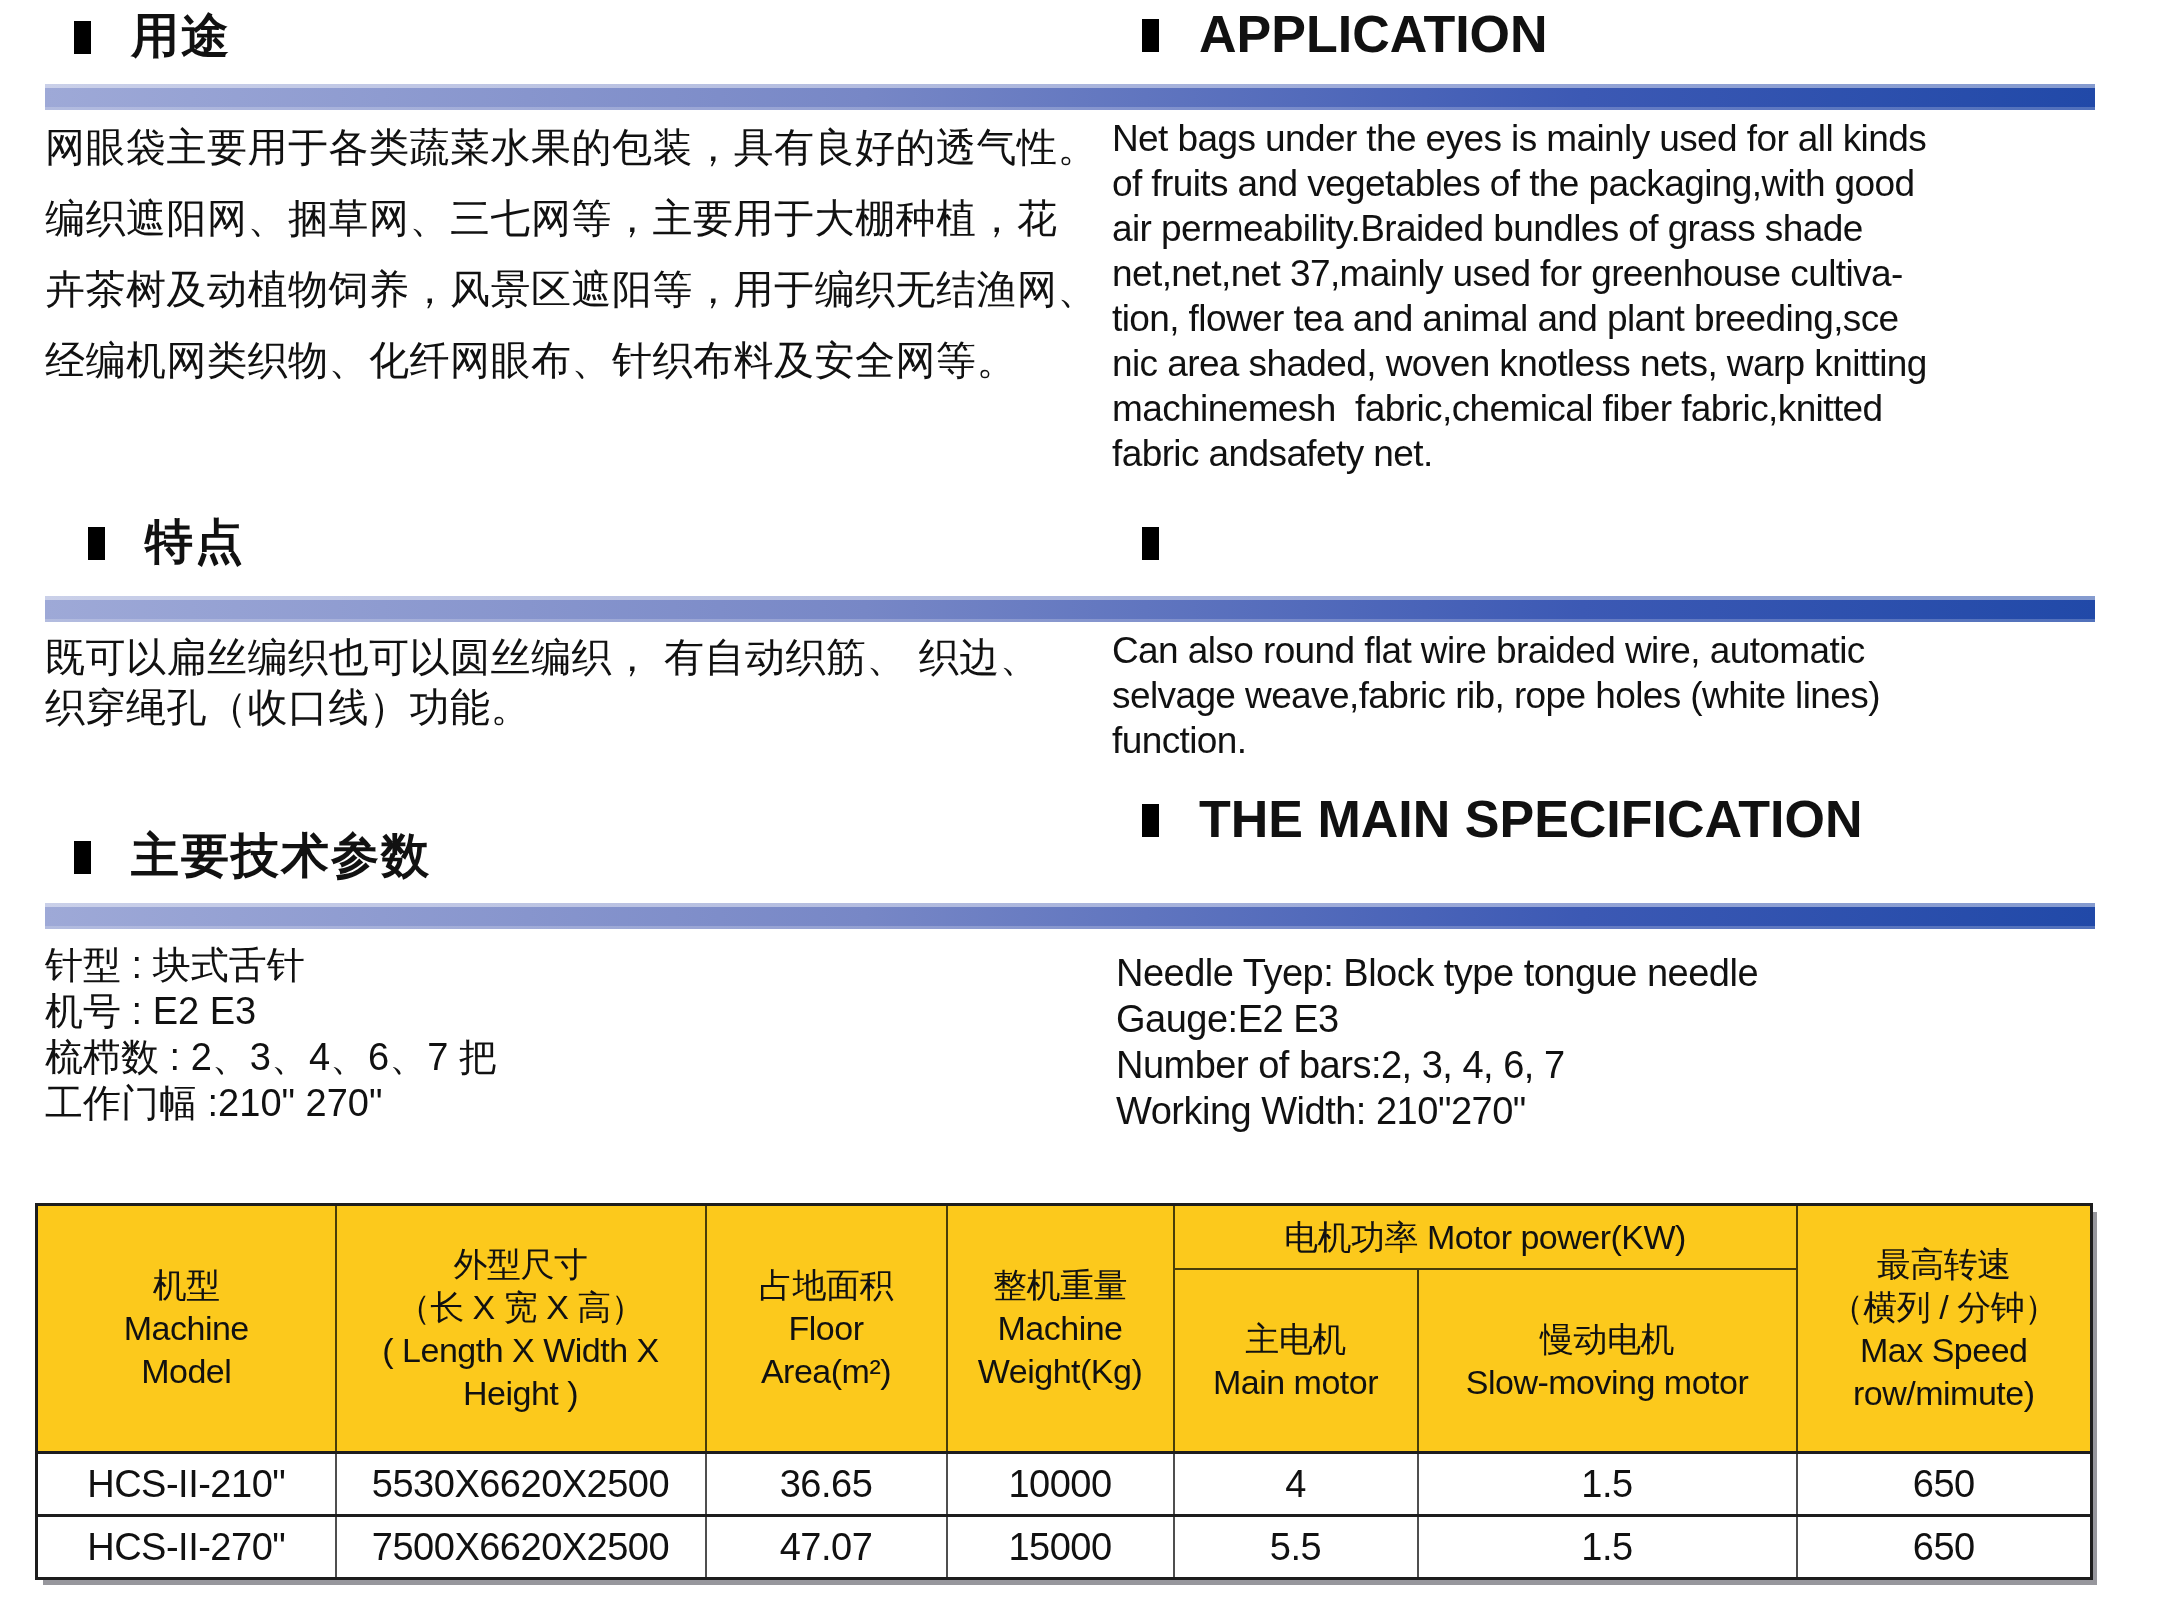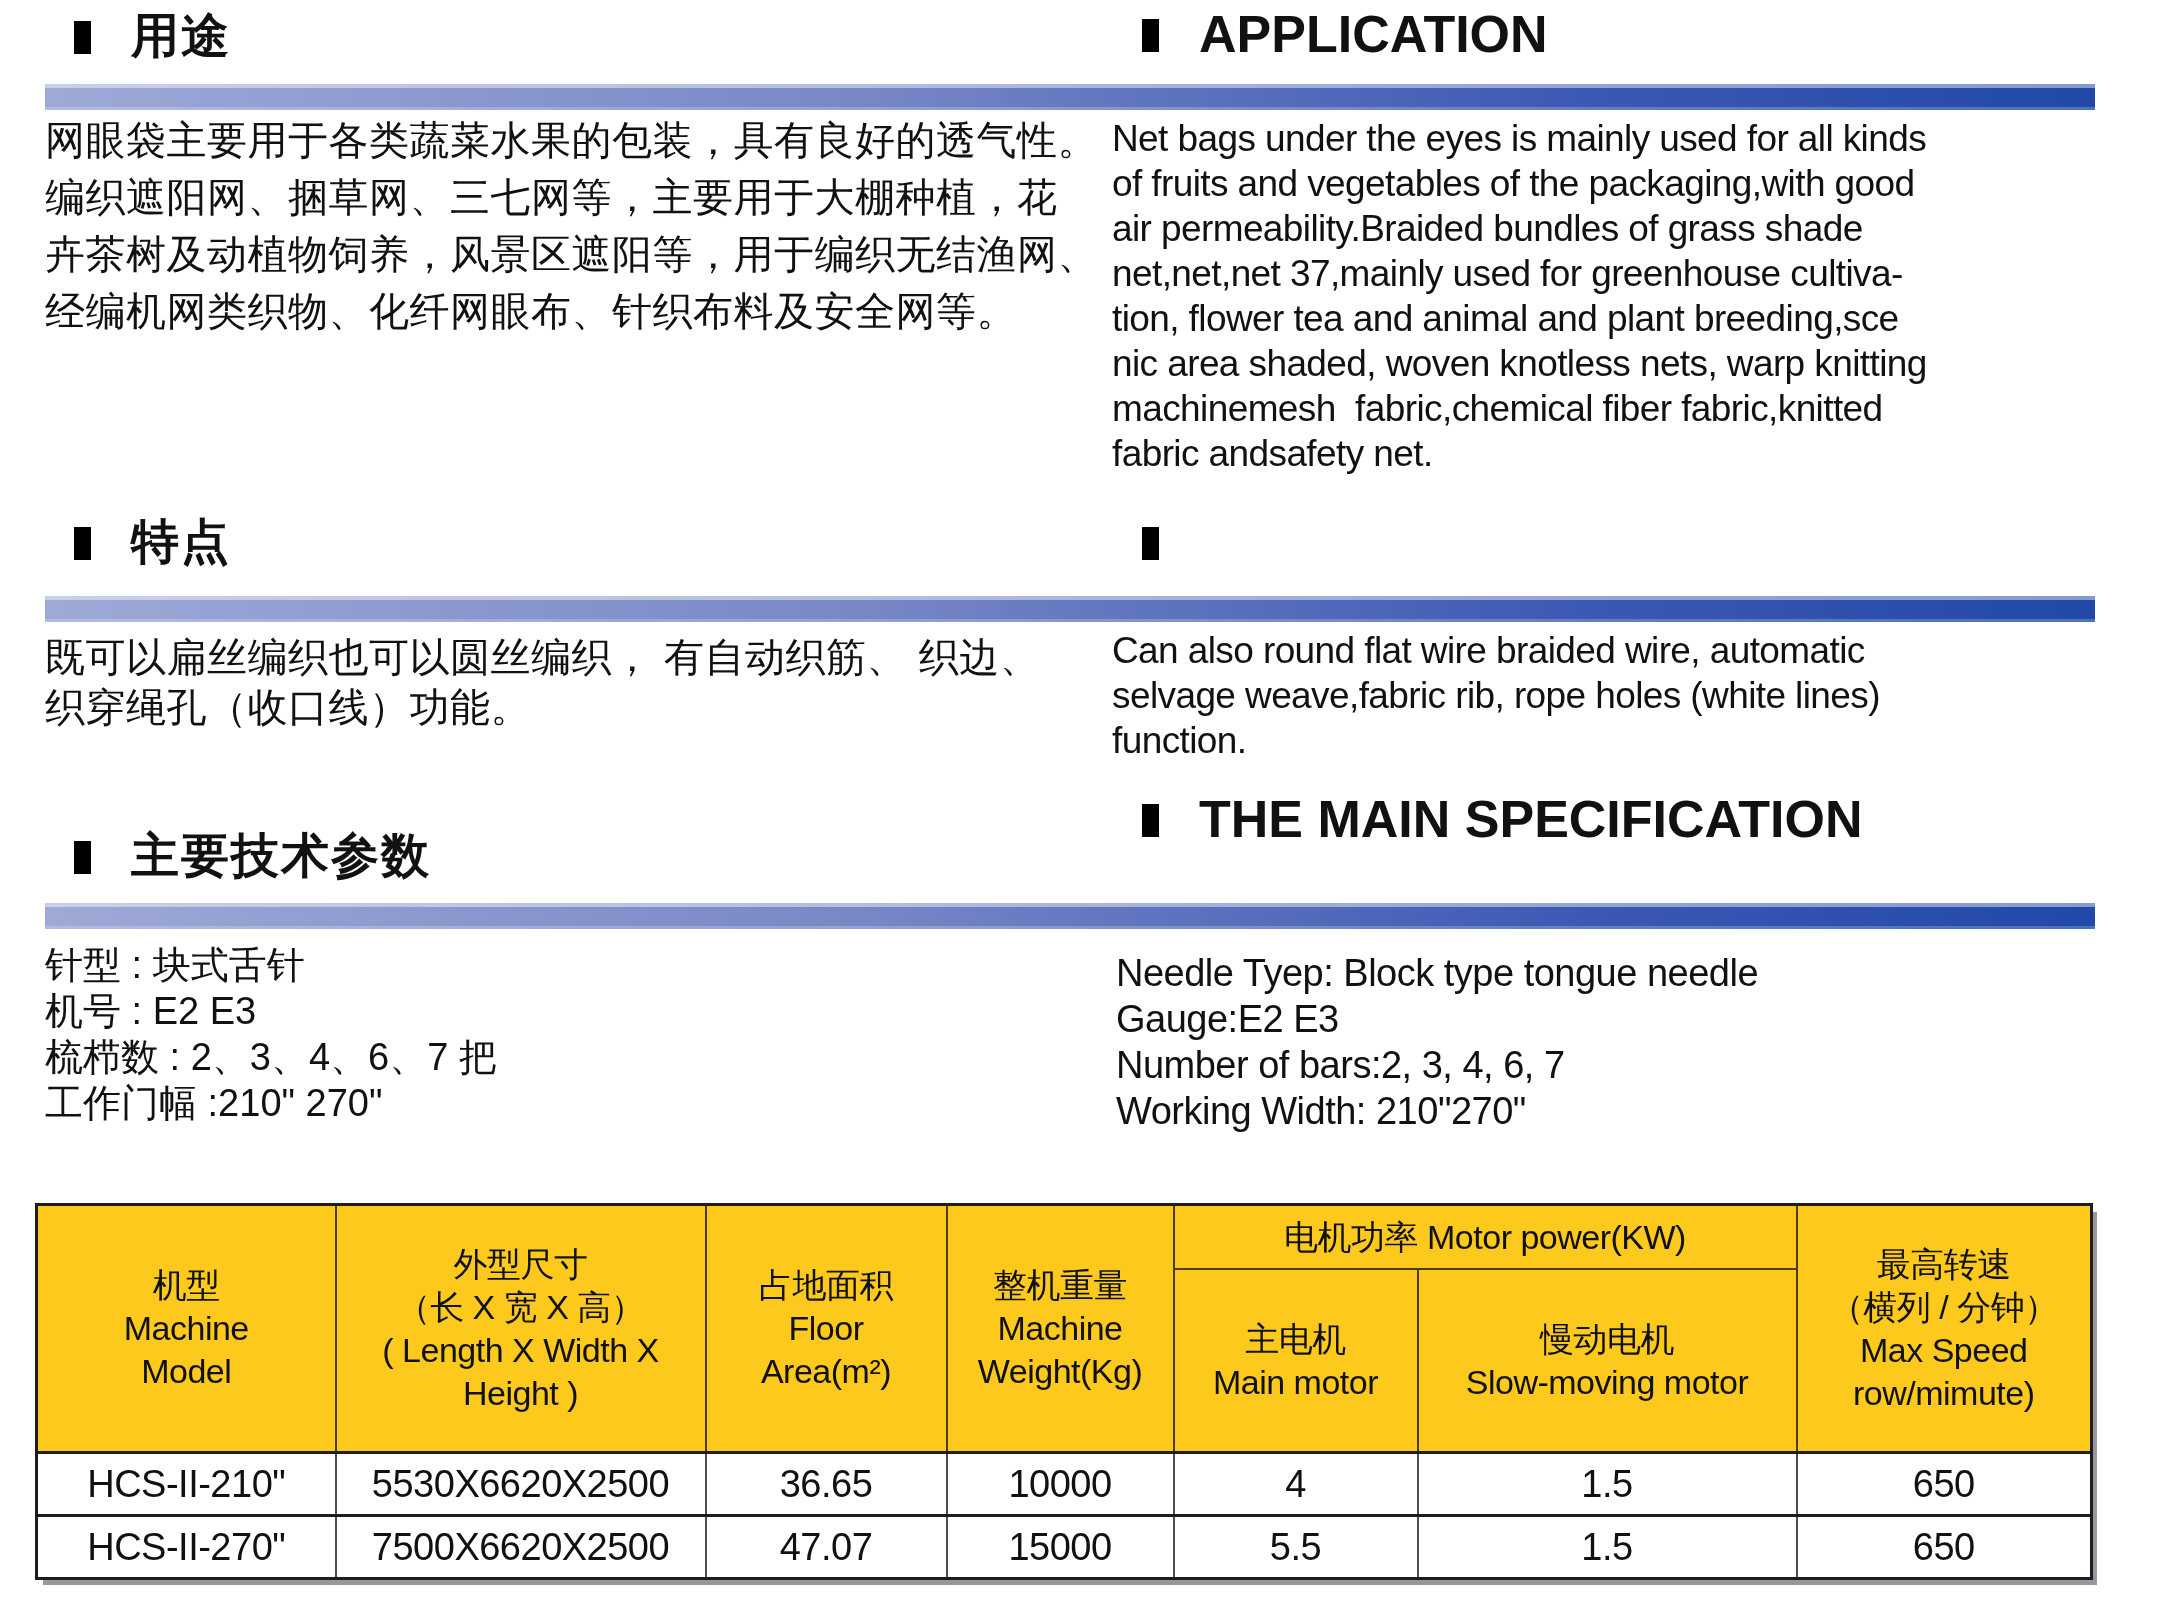--- a/index.html
+++ b/index.html
@@ -15,21 +15,21 @@
   
   .gbar{
     position:absolute;left:45px;width:2050px;height:26px;
     background:linear-gradient(90deg,#9ea9d7 0%,#7787c6 35%,#48five 0%,#3c59b4 70%,#2149a8 100%);
     background:linear-gradient(90deg,#9ea9d7 0%,#7787c6 40%,#3c59b4 75%,#2149a8 100%);
   }
   .gbar::before{content:"";position:absolute;left:0;top:0;width:100%;height:4px;background:rgba(255,255,255,0.45);}
   .gbar::after{content:"";position:absolute;left:0;bottom:0;width:100%;height:3px;background:rgba(255,255,255,0.22);}
   
   .txt{position:absolute;white-space:pre-wrap;}
-  .zh-body{font-size:40px;line-height:57px;letter-spacing:0.5px;}
+  .zh-body{font-size:40px;line-height:71px;letter-spacing:0.5px;}
   .en-body{font-size:37px;line-height:45px;letter-spacing:-0.6px;}
   .zh-spec{font-size:38px;line-height:46px;}
   .en-spec{font-size:38px;line-height:46px;letter-spacing:-0.5px;}
   .zh-feat{font-size:40px;line-height:50px;letter-spacing:0.5px;}
   
   .spec-table{
     position:absolute;left:35px;top:1203px;width:2055px;
     border-collapse:collapse;table-layout:fixed;background:#fff;
     border:3px solid #1d1d1d;
     box-shadow:6px 7px 0 -2px #97979d;
@@ -64,21 +64,21 @@
 经编机网类织物、化纤网眼布、针织布料及安全网等。</div>
   <div class="txt en-body" style="left:1112px;top:116px;width:1045px;">Net bags under the eyes is mainly used for all kinds
 of fruits and vegetables of the packaging,with good
 air permeability.Braided bundles of grass shade
 net,net,net 37,mainly used for greenhouse cultiva-
 tion, flower tea and animal and plant breeding,sce
 nic area shaded, woven knotless nets, warp knitting
 machinemesh  fabric,chemical fiber fabric,knitted
 fabric andsafety net.</div>
 
-  <div class="sec-head" style="left:30px;top:512px;">
+  <div class="sec-head" style="left:44px;top:512px;">
     <span class="bullet"></span>
     <span class="t-zh">特点</span>
   </div>
   <div class="sec-head" style="left:1098px;top:512px;">
     <span class="bullet"></span>
   </div>
   <div class="gbar" style="top:596px;"></div>
 
   <div class="txt zh-feat" style="left:45px;top:632px;width:1060px;">既可以扁丝编织也可以圆丝编织， 有自动织筋、 织边、
 织穿绳孔（收口线）功能。</div>

